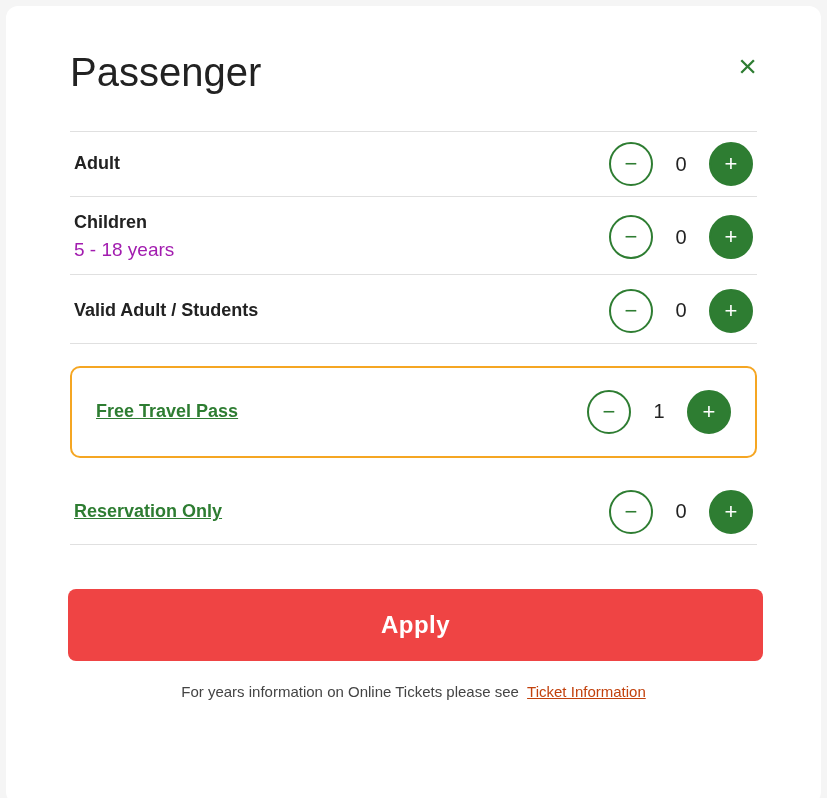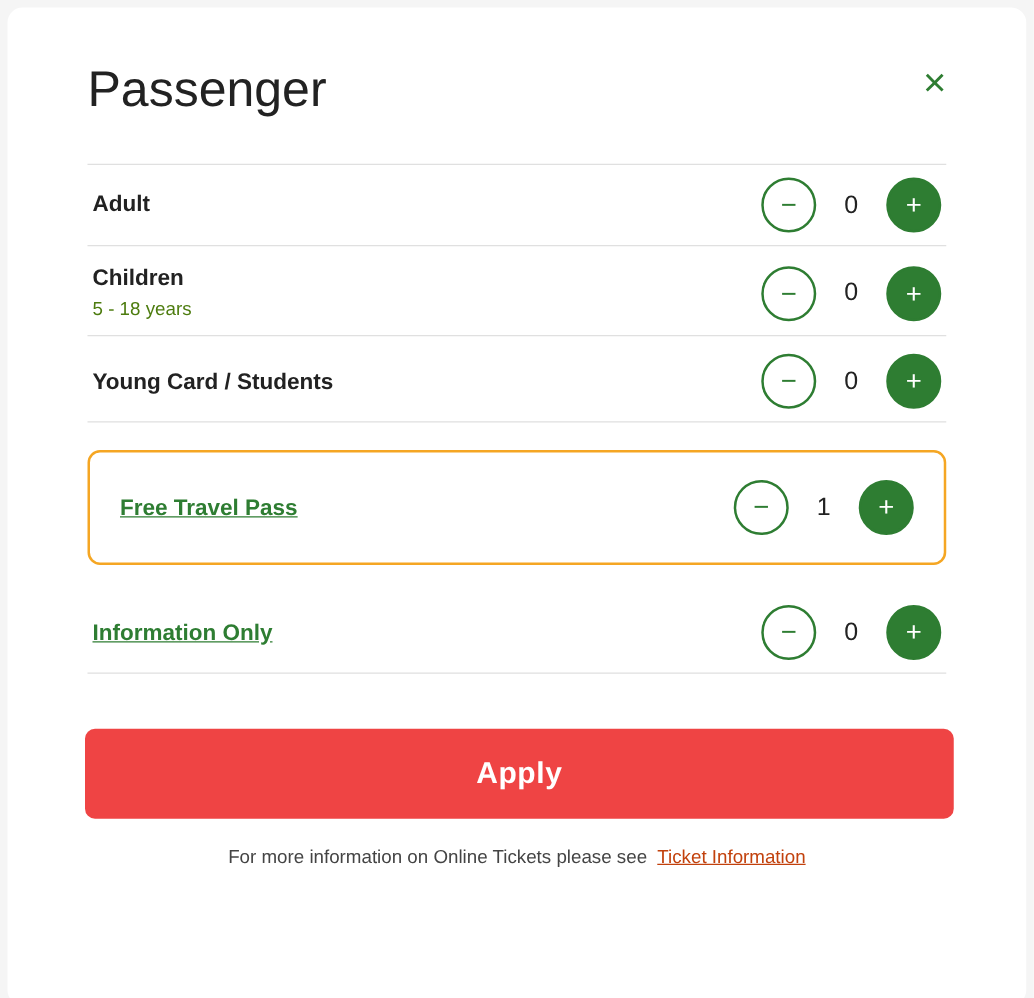--- a/index.html
+++ b/index.html
@@ -74,22 +74,22 @@
       line-height: 1.3;
     }
 
     .passenger-name.link {
       color: #2e7d32;
       text-decoration: underline;
       cursor: pointer;
     }
 
     .passenger-desc {
-      font-size: 15px;
-      color: #4d7c0f;
+      font-size: 19px;
+      color: #a21caf;
       margin-top: 3px;
       line-height: 1.4;
     }
 
     .counter {
       display: flex;
       align-items: center;
       gap: 16px;
     }
 
@@ -193,21 +193,21 @@
       </div>
       <div class="counter">
         <button class="btn-circle">−</button>
         <span class="counter-value">0</span>
         <button class="btn-circle filled">+</button>
       </div>
     </div>
 
     <div class="passenger-row">
       <div class="passenger-info">
-        <div class="passenger-name">Young Card / Students</div>
+        <div class="passenger-name">Valid Adult / Students</div>
       </div>
       <div class="counter">
         <button class="btn-circle">−</button>
         <span class="counter-value">0</span>
         <button class="btn-circle filled">+</button>
       </div>
     </div>
 
     <div style="padding: 10px 0;">
       <div class="free-travel-section">
@@ -217,29 +217,29 @@
         <div class="counter">
           <button class="btn-circle">−</button>
           <span class="counter-value">1</span>
           <button class="btn-circle filled">+</button>
         </div>
       </div>
     </div>
 
     <div class="passenger-row">
       <div class="passenger-info">
-        <div class="passenger-name link">Information Only</div>
+        <div class="passenger-name link">Reservation Only</div>
       </div>
       <div class="counter">
         <button class="btn-circle">−</button>
         <span class="counter-value">0</span>
         <button class="btn-circle filled">+</button>
       </div>
     </div>
 
   </div>
 
   <button class="apply-btn">Apply</button>
 
   <div class="footer-note">
-    <span>For more information on Online Tickets please see </span><a href="#">Ticket Information</a>
+    <span>For years information on Online Tickets please see </span><a href="#">Ticket Information</a>
   </div>
 </div>
 
 </body></html>

